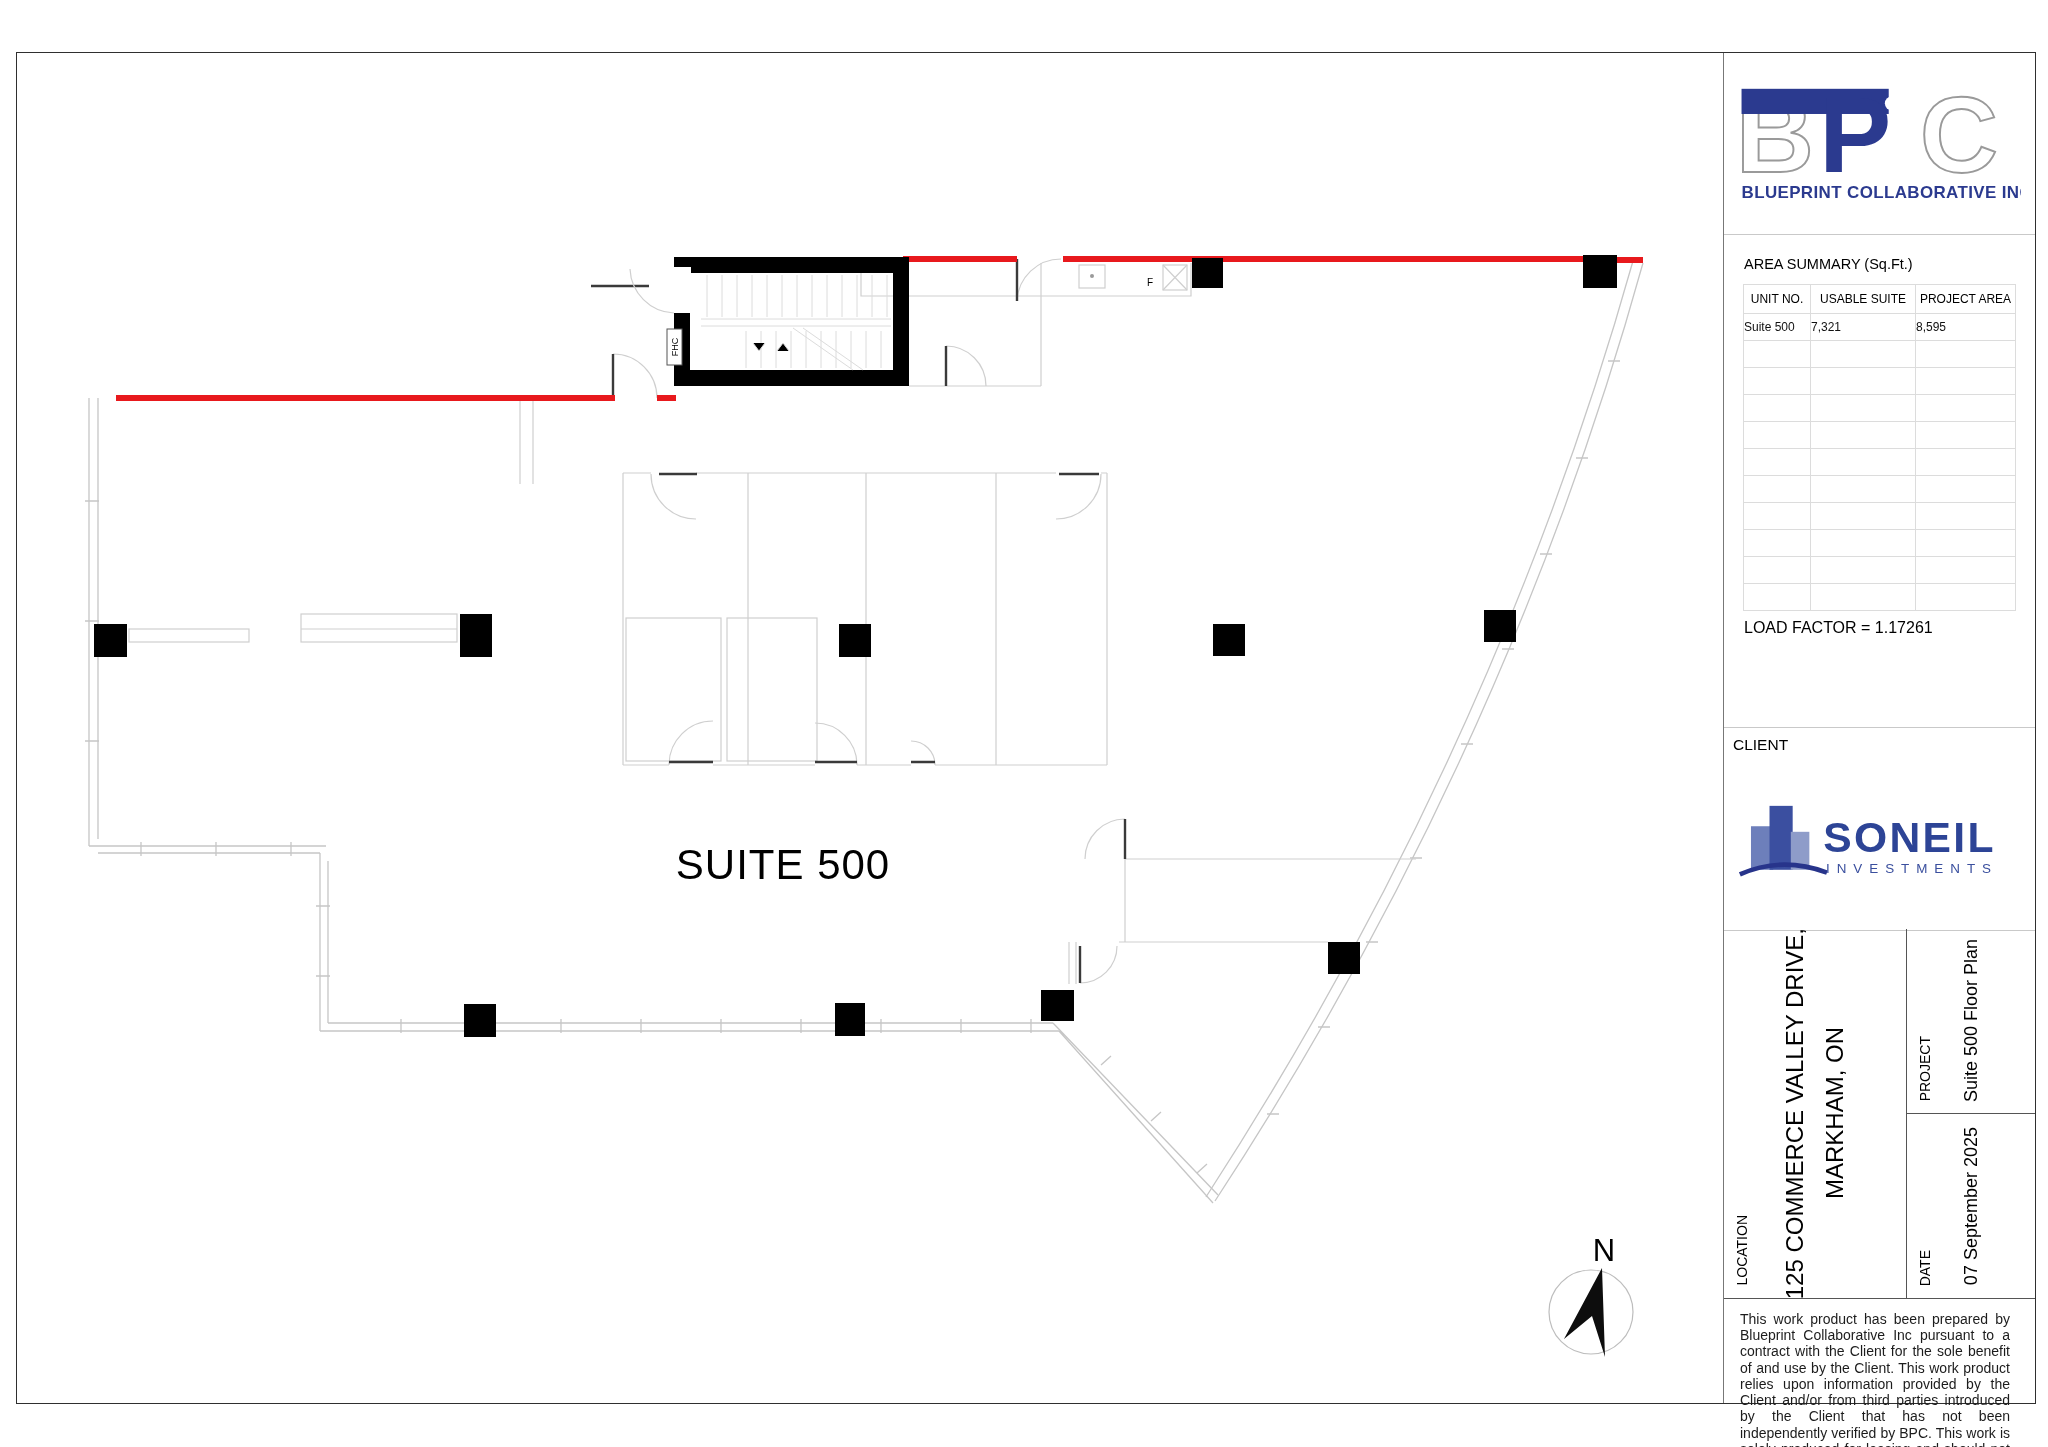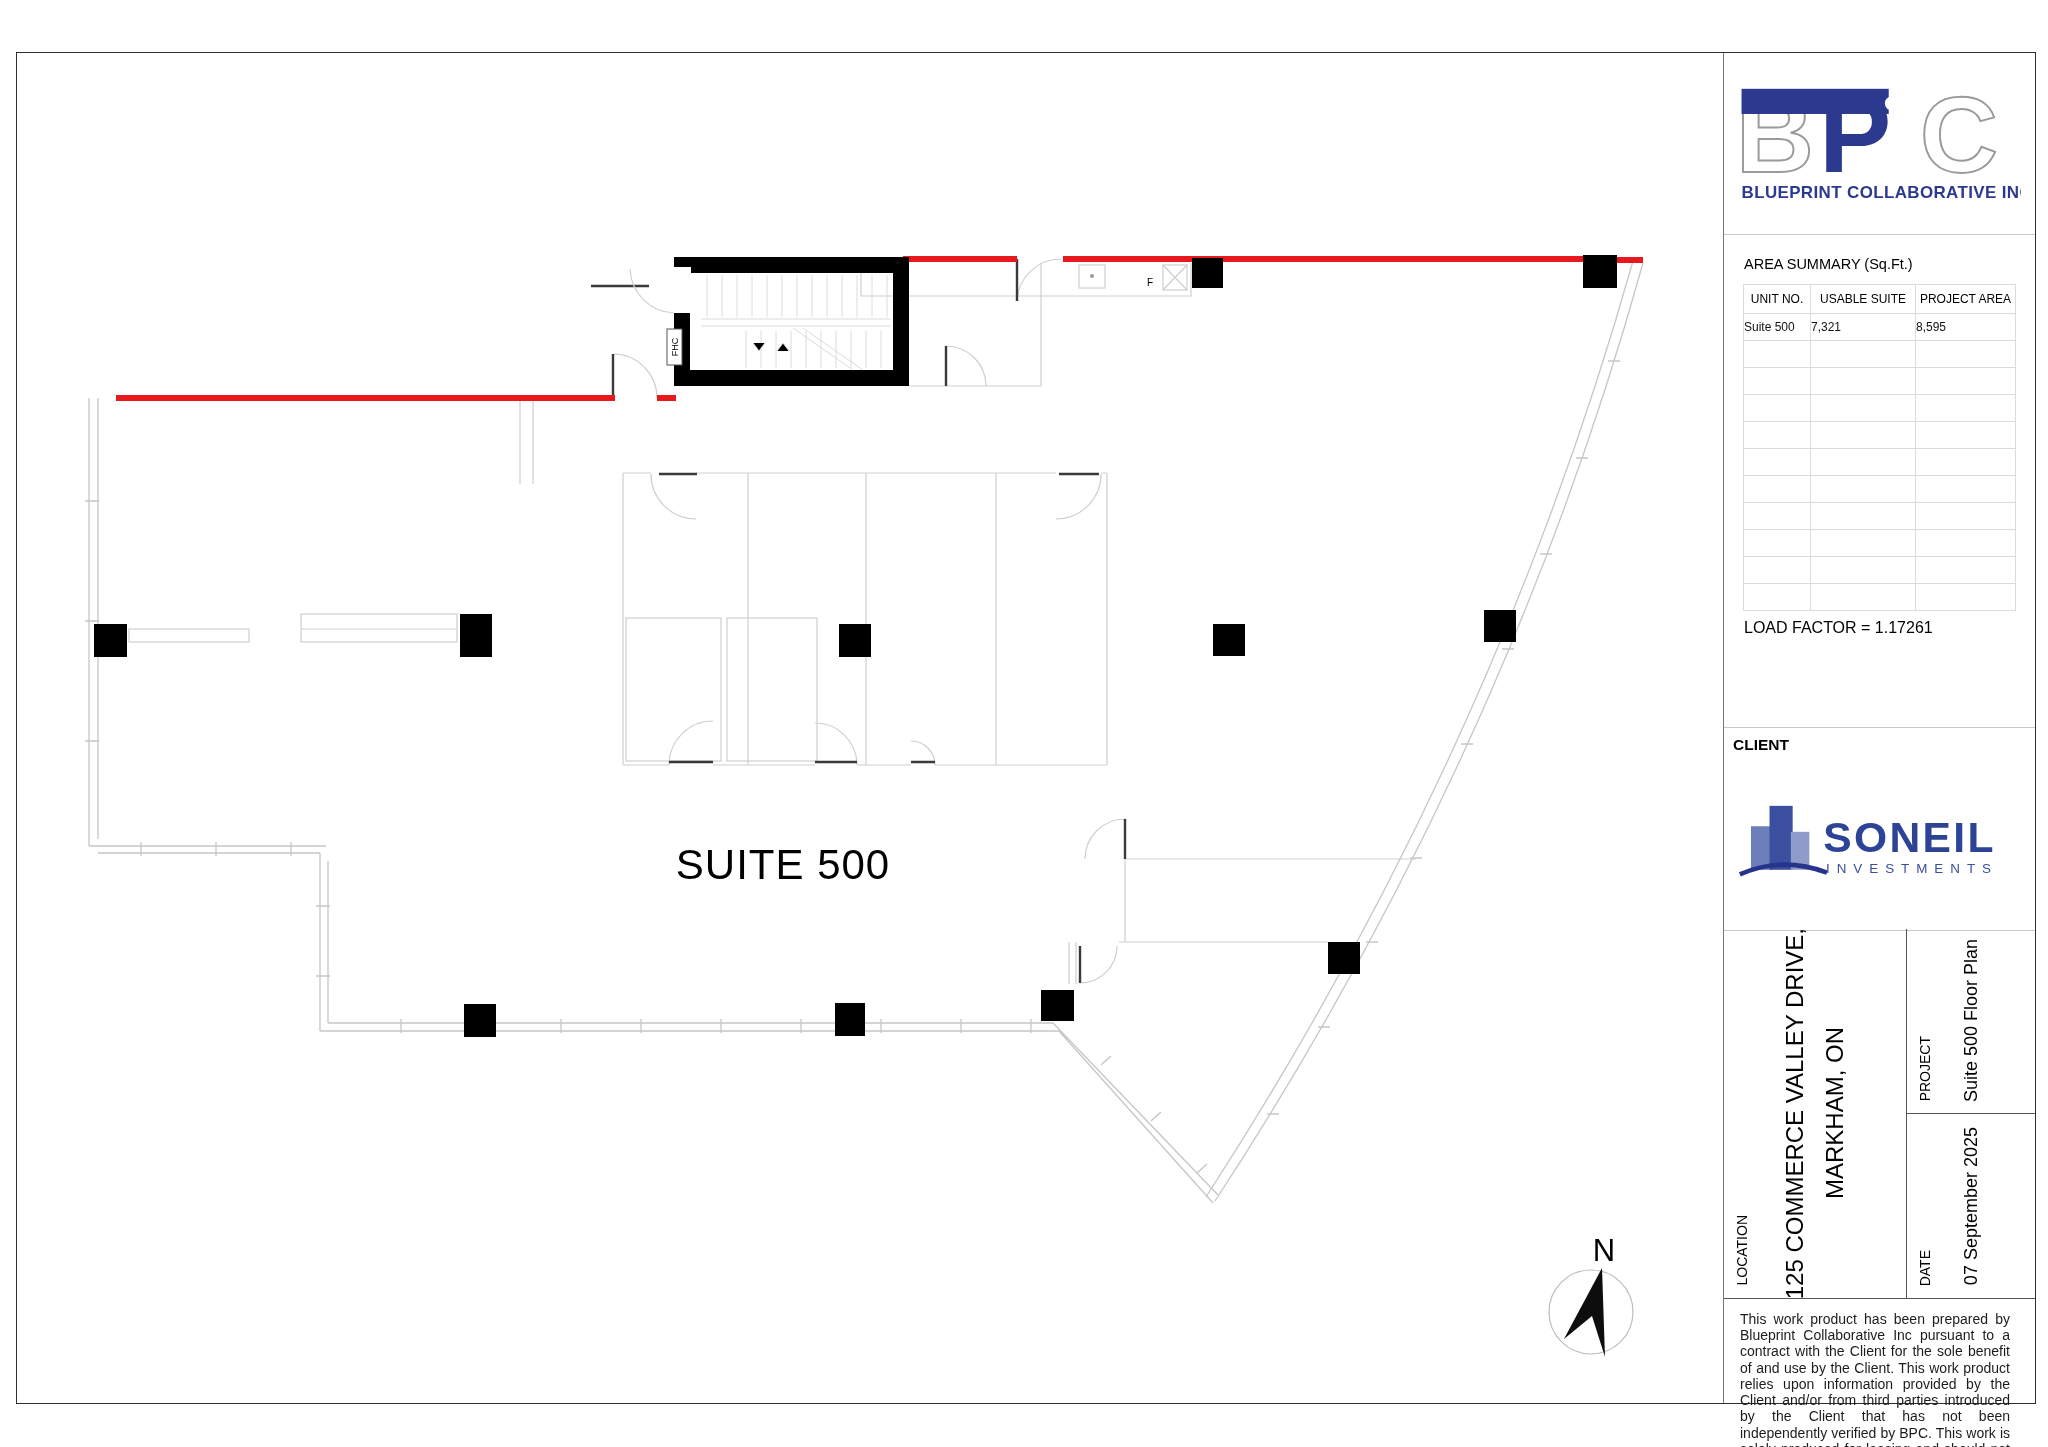--- a/index.html
+++ b/index.html
@@ -11,21 +11,21 @@
   .sidebar{position:absolute;right:0;top:0;width:311px;height:1350px;border-left:1px solid #777;background:#fff;}
   .sb-logo{position:absolute;left:0;top:0;width:100%;height:181px;border-bottom:1px solid #c9c9c9;display:flex;align-items:center;justify-content:center;}
   .sb-area{position:absolute;left:0;top:181px;width:100%;height:493px;padding:0;}
   .sb-area-title{position:absolute;left:20px;top:22px;font-size:14.5px;color:#000;}
   .area-table{position:absolute;left:19px;top:50px;width:272px;border-collapse:collapse;table-layout:fixed;}
   .area-table th,.area-table td{border:1px solid #dcdcdc;font-weight:normal;font-size:12px;padding:0;height:26px;overflow:hidden;white-space:nowrap;}
   .area-table th{height:28px;color:#000;}
   .area-table col.c1{width:67px;}.area-table col.c2{width:105px;}.area-table col.c3{width:100px;}
   .load-factor{position:absolute;left:20px;top:385px;font-size:16px;color:#000;}
   .sb-client{position:absolute;left:0;top:674px;width:100%;height:202px;border-top:1px solid #c9c9c9;border-bottom:1px solid #c9c9c9;}
-  .client-label{position:absolute;left:9px;top:8px;font-size:15.5px;color:#000;font-weight:bold;}
+  .client-label{position:absolute;left:9px;top:8px;font-size:15.5px;color:#000;}
   .client-logo{position:absolute;left:14px;top:58px;width:278px;height:112px;}
   
   .sb-title{position:absolute;left:0;top:876px;width:100%;height:369px;border-bottom:1px solid #555;}
   .tb-cell{position:absolute;box-sizing:border-box;}
   .tb-location{left:0;top:0;width:183px;height:369px;border-right:1px solid #555;}
   .tb-project{left:183px;top:0;width:128px;height:185px;border-bottom:1px solid #555;}
   .tb-date{left:183px;top:185px;width:128px;height:184px;}
   .vtext{writing-mode:vertical-rl;transform:rotate(180deg);white-space:nowrap;}
   .tb-label{position:absolute;left:10px;bottom:12px;font-size:14px;color:#000;}
   .tb-center{position:absolute;inset:0;display:flex;flex-direction:row;align-items:center;justify-content:center;gap:12px;}

